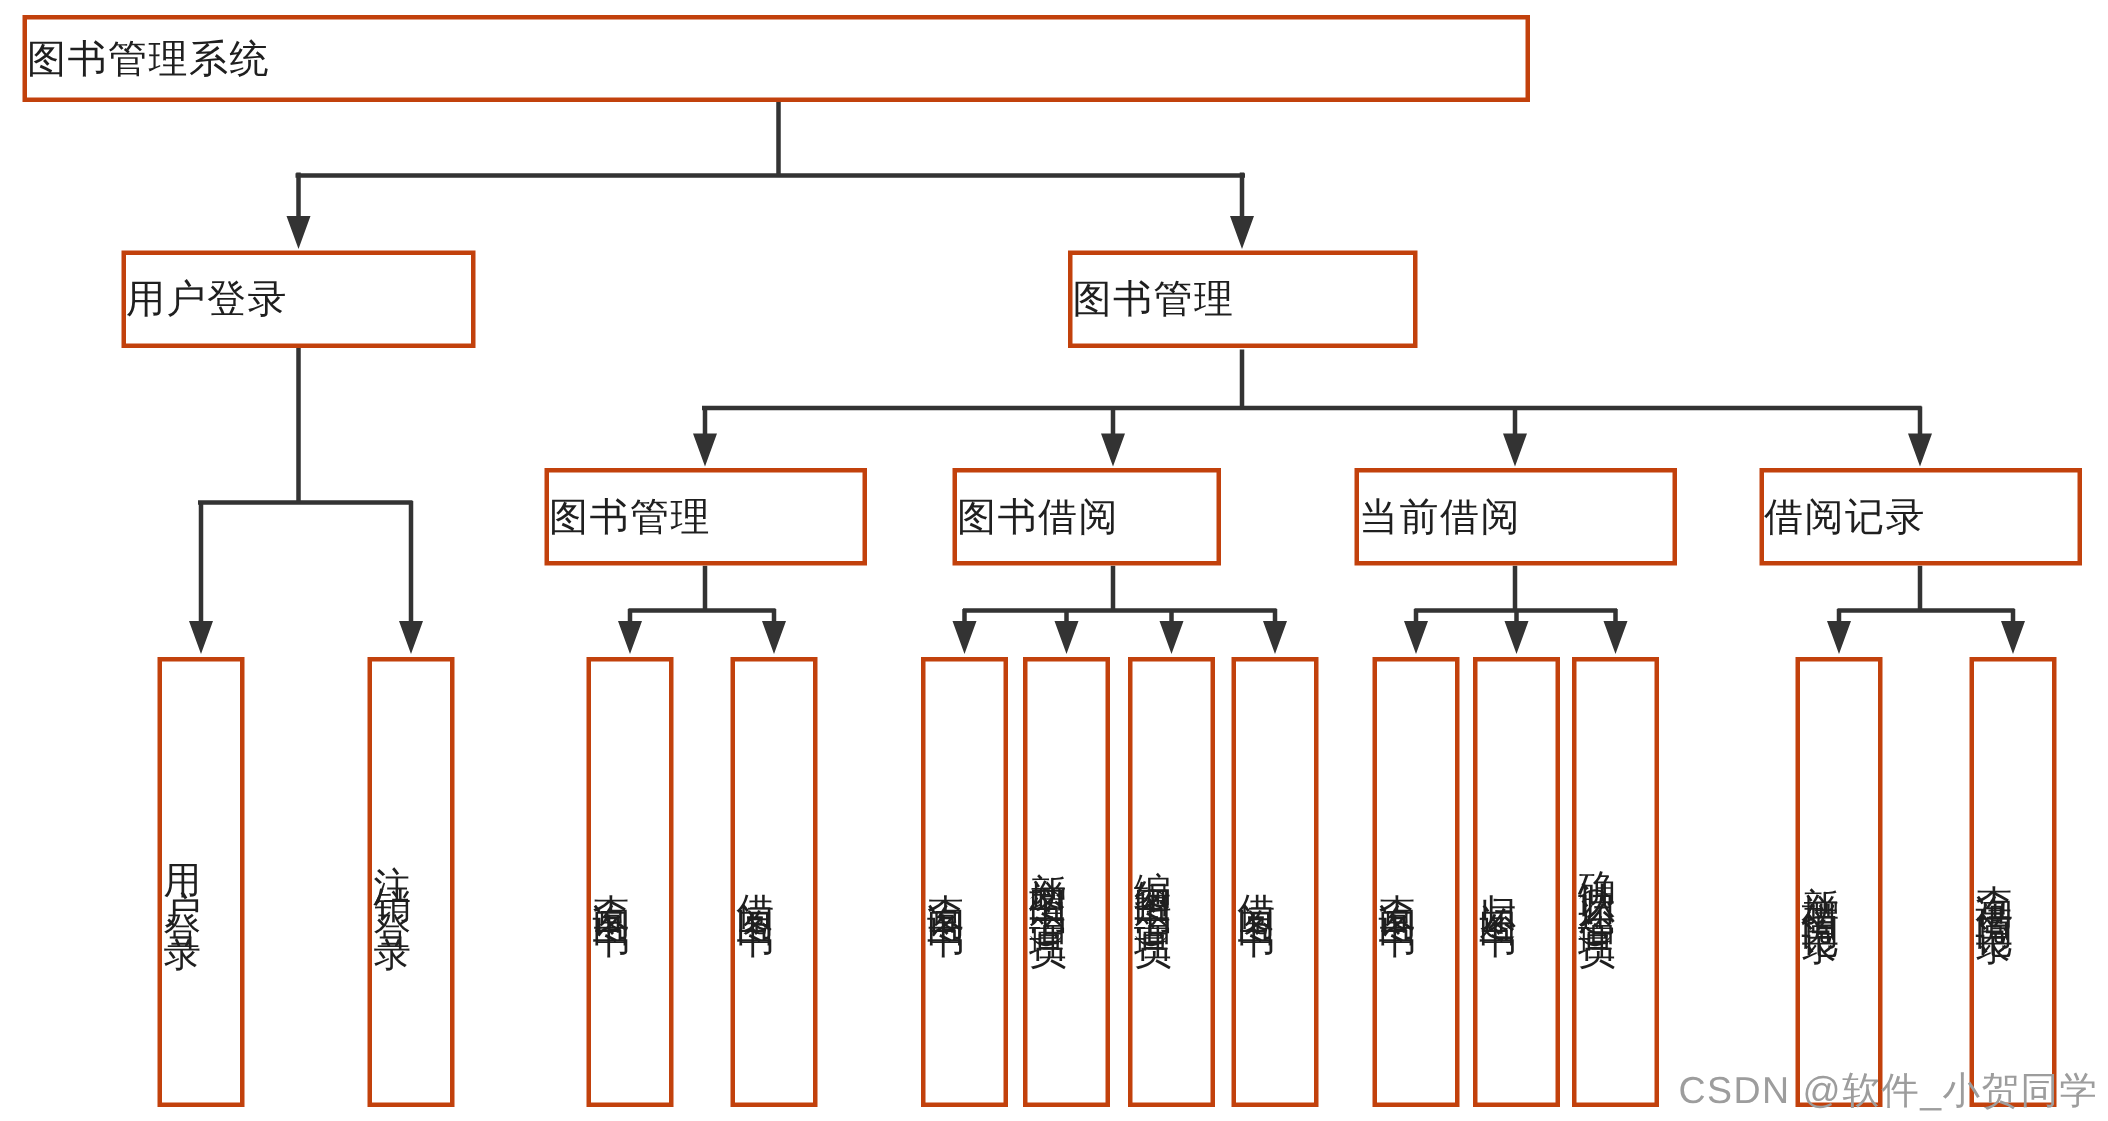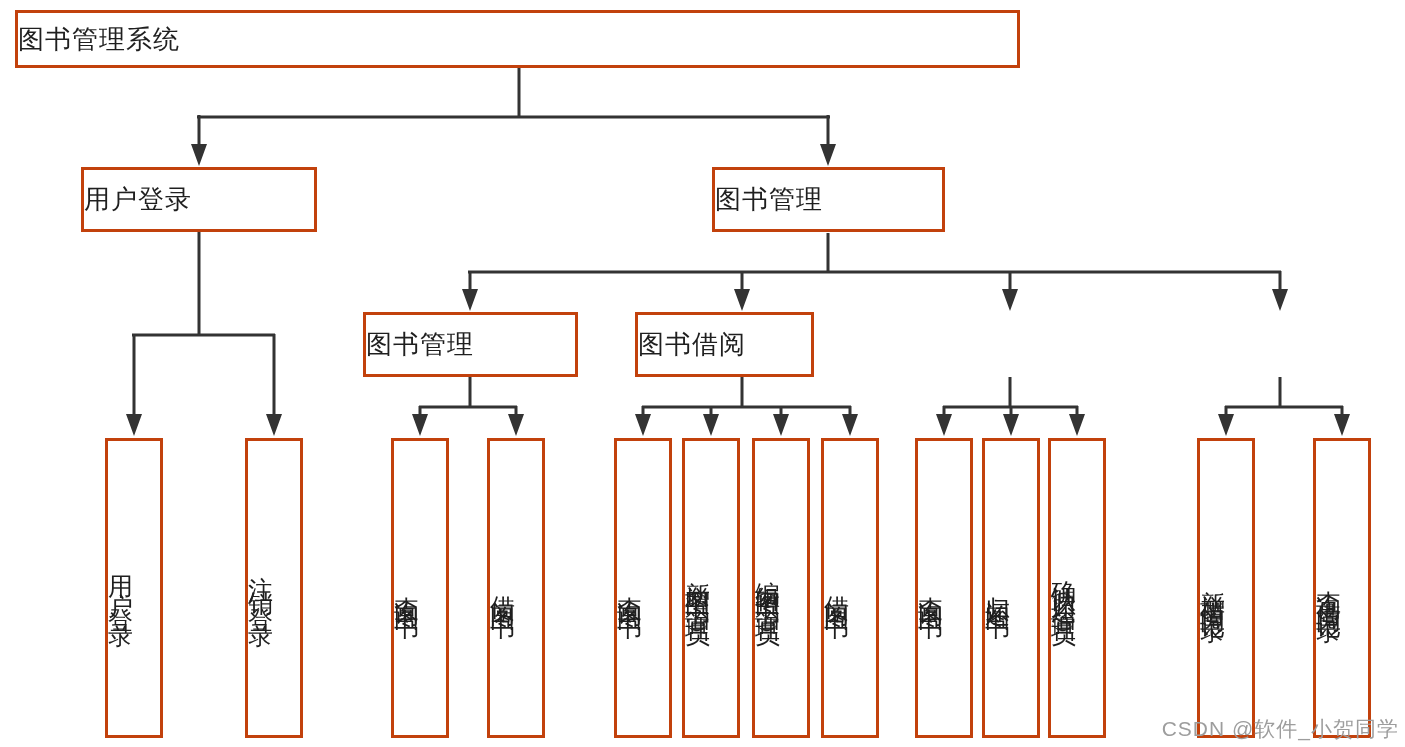--- a/index.html
+++ b/index.html
@@ -26,21 +26,21 @@
     writing-mode:vertical-rl;
     text-orientation:mixed;
     letter-spacing:6px;
     line-height:1;
     white-space:nowrap;
   }
   .v.wide span{letter-spacing:16px;}
   .watermark{
     position:absolute;
     right:6px;bottom:4px;
-    font-size:21px;
+    font-size:25px;
     color:#9d9d9d;
     z-index:5;
     letter-spacing:1px;
     font-family:"Liberation Sans", sans-serif;
   }
 </style>
 </head>
 <body>
 
 <div class="canvas">
@@ -110,20 +110,26 @@
   <div class="box h" style="left:712px;top:167px;width:233px;height:65px">
     <span>图书管理</span>
   </div>
 
   <div class="box h" style="left:363px;top:312px;width:215px;height:65px">
     <span>图书管理</span>
   </div>
   <div class="box h" style="left:635px;top:312px;width:179px;height:65px">
     <span>图书借阅</span>
   </div>
+  <div class="box h" style="left:903px;top:312px;width:215px;height:65px">
+    <span>当前借阅</span>
+  </div>
+  <div class="box h" style="left:1173px;top:312px;width:215px;height:65px">
+    <span>借阅记录</span>
+  </div>
 
   <div class="box v wide" style="left:105px">
     <span>用户登录</span>
   </div>
   <div class="box v wide" style="left:245px">
     <span>注销登录</span>
   </div>
 
   <div class="box v" style="left:391px">
     <span>查询图书</span>

